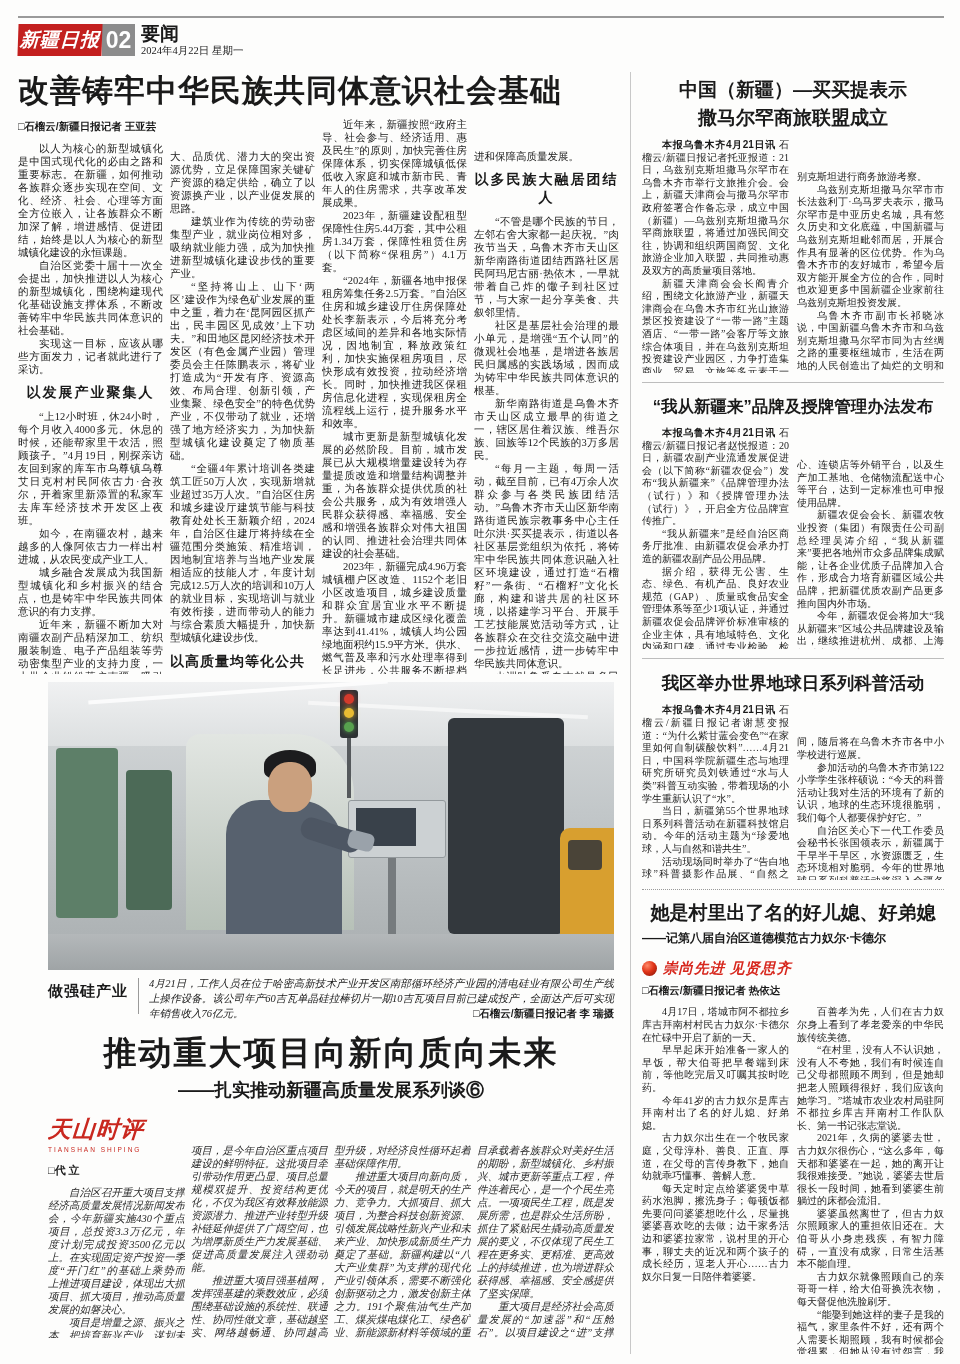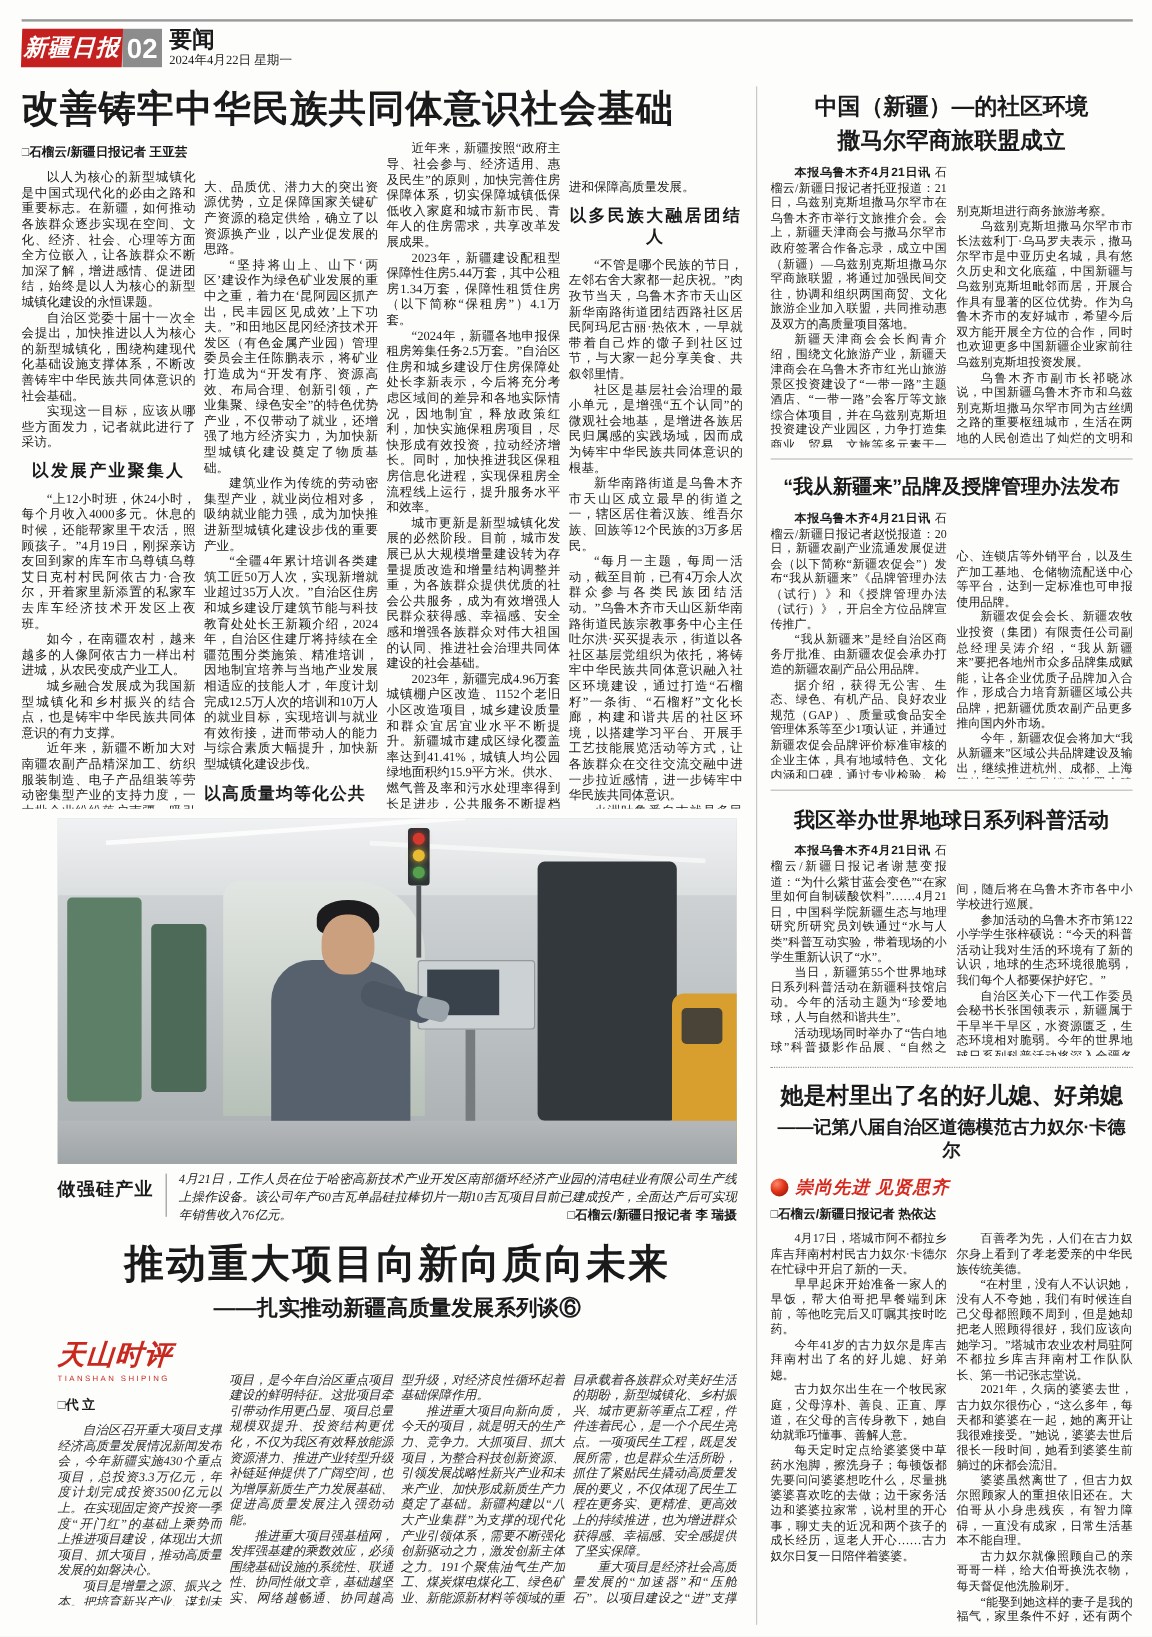--- a/index.html
+++ b/index.html
@@ -86,21 +86,21 @@
   .r-head{margin:8px 0 8px 0;text-align:center;font-family:"Liberation Sans",sans-serif;
           font-weight:900;font-size:19px;line-height:1.45;}
   .r-head.single{font-size:16.5px;white-space:nowrap;}
   .r-head.single3{font-size:17.5px;white-space:nowrap;}
   .r-cols{display:flex;gap:8px;overflow:hidden;}
   .rcol{width:147px;flex:none;overflow:hidden;}
   .rcol .para,.rcol p{font-size:10px;line-height:12.6px;}
   .rail-hr{border:none;border-top:1px solid #bdbdbd;margin:9px 0 4px 0;}
   .rail-dot{border:none;border-top:1px dotted #9a9a9a;margin:9px 0 4px 0;}
   .r4-head{margin:6px 0 2px 0;text-align:center;font-family:"Liberation Sans",sans-serif;font-weight:900;font-size:19px;}
-  .r4-sub{text-align:center;font-family:"Liberation Sans",sans-serif;font-weight:bold;font-size:15px;margin:2px 0 10px 0;}
+  .r4-sub{font-family:"Liberation Sans",sans-serif;font-weight:bold;font-size:12px;margin:2px 0 10px 0;}
   .badge-row{display:flex;align-items:center;gap:6px;margin:2px 0 6px 0;}
   .badge-sphere{width:15px;height:15px;border-radius:50%;flex:none;
                 background:radial-gradient(circle at 35% 30%,#ff8a6a 0%,#e03418 45%,#7e1206 100%);}
   .badge-text{color:#d7281e;font-family:"Liberation Serif",serif;font-weight:900;font-style:italic;
               font-size:14.5px;letter-spacing:1px;}
   .r4-byline{font-size:10.5px;font-weight:bold;font-family:"Liberation Sans",sans-serif;margin:0 0 8px 0;}
   .r4-text{flex:1;overflow:hidden;}
   b.dateline{font-family:Liberation Sans, sans-serif;}
 </style>
 </head>
@@ -136,22 +136,22 @@
           <div>
               <p class="para">“上12小时班，休24小时，每个月收入4000多元。休息的时候，还能帮家里干农活，照顾孩子。”4月19日，刚探亲访友回到家的库车市乌尊镇乌尊艾日克村村民阿依古力·合孜尔，开着家里新添置的私家车去库车经济技术开发区上夜班。</p>
               <p class="para">如今，在南疆农村，越来越多的人像阿依古力一样出村进城，从农民变成产业工人。</p>
               <p class="para">城乡融合发展成为我国新型城镇化和乡村振兴的结合点，也是铸牢中华民族共同体意识的有力支撑。</p>
               <p class="para">近年来，新疆不断加大对南疆农副产品精深加工、纺织服装制造、电子产品组装等劳动密集型产业的支持力度，一大批企业纷纷落户南疆，吸引了大量劳动力、资金和技术等向城镇集聚。</p>
             </div>
         </div>
         <div class="acol">
           <p class="para cont">大、品质优、潜力大的突出资源优势，立足保障国家关键矿产资源的稳定供给，确立了以资源换产业，以产业促发展的思路。</p>
           <div>
+              <p class="para">建筑业作为传统的劳动密集型产业，就业岗位相对多，吸纳就业能力强，成为加快推进新型城镇化建设步伐的重要产业。</p>
               <p class="para">“坚持将山上、山下‘两区’建设作为绿色矿业发展的重中之重，着力在‘昆阿园区抓产出，民丰园区见成效’上下功夫。”和田地区昆冈经济技术开发区（有色金属产业园）管理委员会主任陈鹏表示，将矿业打造成为“开发有序、资源高效、布局合理、创新引领，产业集聚、绿色安全”的特色优势产业，不仅带动了就业，还增强了地方经济实力，为加快新型城镇化建设奠定了物质基础。</p>
-              <p class="para">建筑业作为传统的劳动密集型产业，就业岗位相对多，吸纳就业能力强，成为加快推进新型城镇化建设步伐的重要产业。</p>
               <p class="para">“全疆4年累计培训各类建筑工匠50万人次，实现新增就业超过35万人次。”自治区住房和城乡建设厅建筑节能与科技教育处处长王新颖介绍，2024年，自治区住建厅将持续在全疆范围分类施策、精准培训，因地制宜培养与当地产业发展相适应的技能人才，年度计划完成12.5万人次的培训和10万人的就业目标，实现培训与就业有效衔接，进而带动人的能力与综合素质大幅提升，加快新型城镇化建设步伐。</p>
             </div>
           <h3 class="subhead left">以高质量均等化公共服务留住人</h3>
           <div>
               <p class="para">“以前一家三口租房子住，租金贵，还老搬家。如今有了公租房，解决了我的后顾之忧。”今年3月，乌鲁木齐市米东区居民孜乃提古丽·库尔班终于圆了“安居梦”，搬进了心心念念的春和隆盛园小区。该小区租金便宜，环境优美，还配套有幼儿园，孩子入托上学都很方便。</p>
             </div>
         </div>
         <div class="acol">
           <div>
               <p class="para">近年来，新疆按照“政府主导、社会参与、经济适用、惠及民生”的原则，加快完善住房保障体系，切实保障城镇低保低收入家庭和城市新市民、青年人的住房需求，共享改革发展成果。</p>
@@ -244,21 +244,21 @@
           </div>
         </div>
       </div>
     </div>
 
     <div class="vrule"></div>
 
     <div class="right-zone">
 
       <h2 class="r-head">
-        <span>中国（新疆）—的社区环境</span><br>
+        <span>中国（新疆）—买买提表示</span><br>
         <span>撒马尔罕商旅联盟成立</span>
       </h2>
       <div class="r-cols" style="height:234px;">
         <div class="rcol">
           <p class="para"><b class="dateline">本报乌鲁木齐4月21日讯</b><span> 石榴云/新疆日报记者托亚报道：21日，乌兹别克斯坦撒马尔罕市在乌鲁木齐市举行文旅推介会。会上，新疆天津商会与撒马尔罕市政府签署合作备忘录，成立中国（新疆）—乌兹别克斯坦撒马尔罕商旅联盟，将通过加强民间交往，协调和组织两国商贸、文化旅游企业加入联盟，共同推动惠及双方的高质量项目落地。</span></p>
           <div>
               <p class="para">新疆天津商会会长阎青介绍，围绕文化旅游产业，新疆天津商会在乌鲁木齐市红光山旅游景区投资建设了“一带一路”主题酒店、“一带一路”会客厅等文旅综合体项目，并在乌兹别克斯坦投资建设产业园区，力争打造集商业、贸易、文旅等多元素于一体的产业集群。在与乌兹别克斯坦各领域的互联互通中，新疆天津商会致力于搭建两国企业间便捷、高效的合作交流平台。</p>
             </div>
         </div>
         <div class="rcol">

